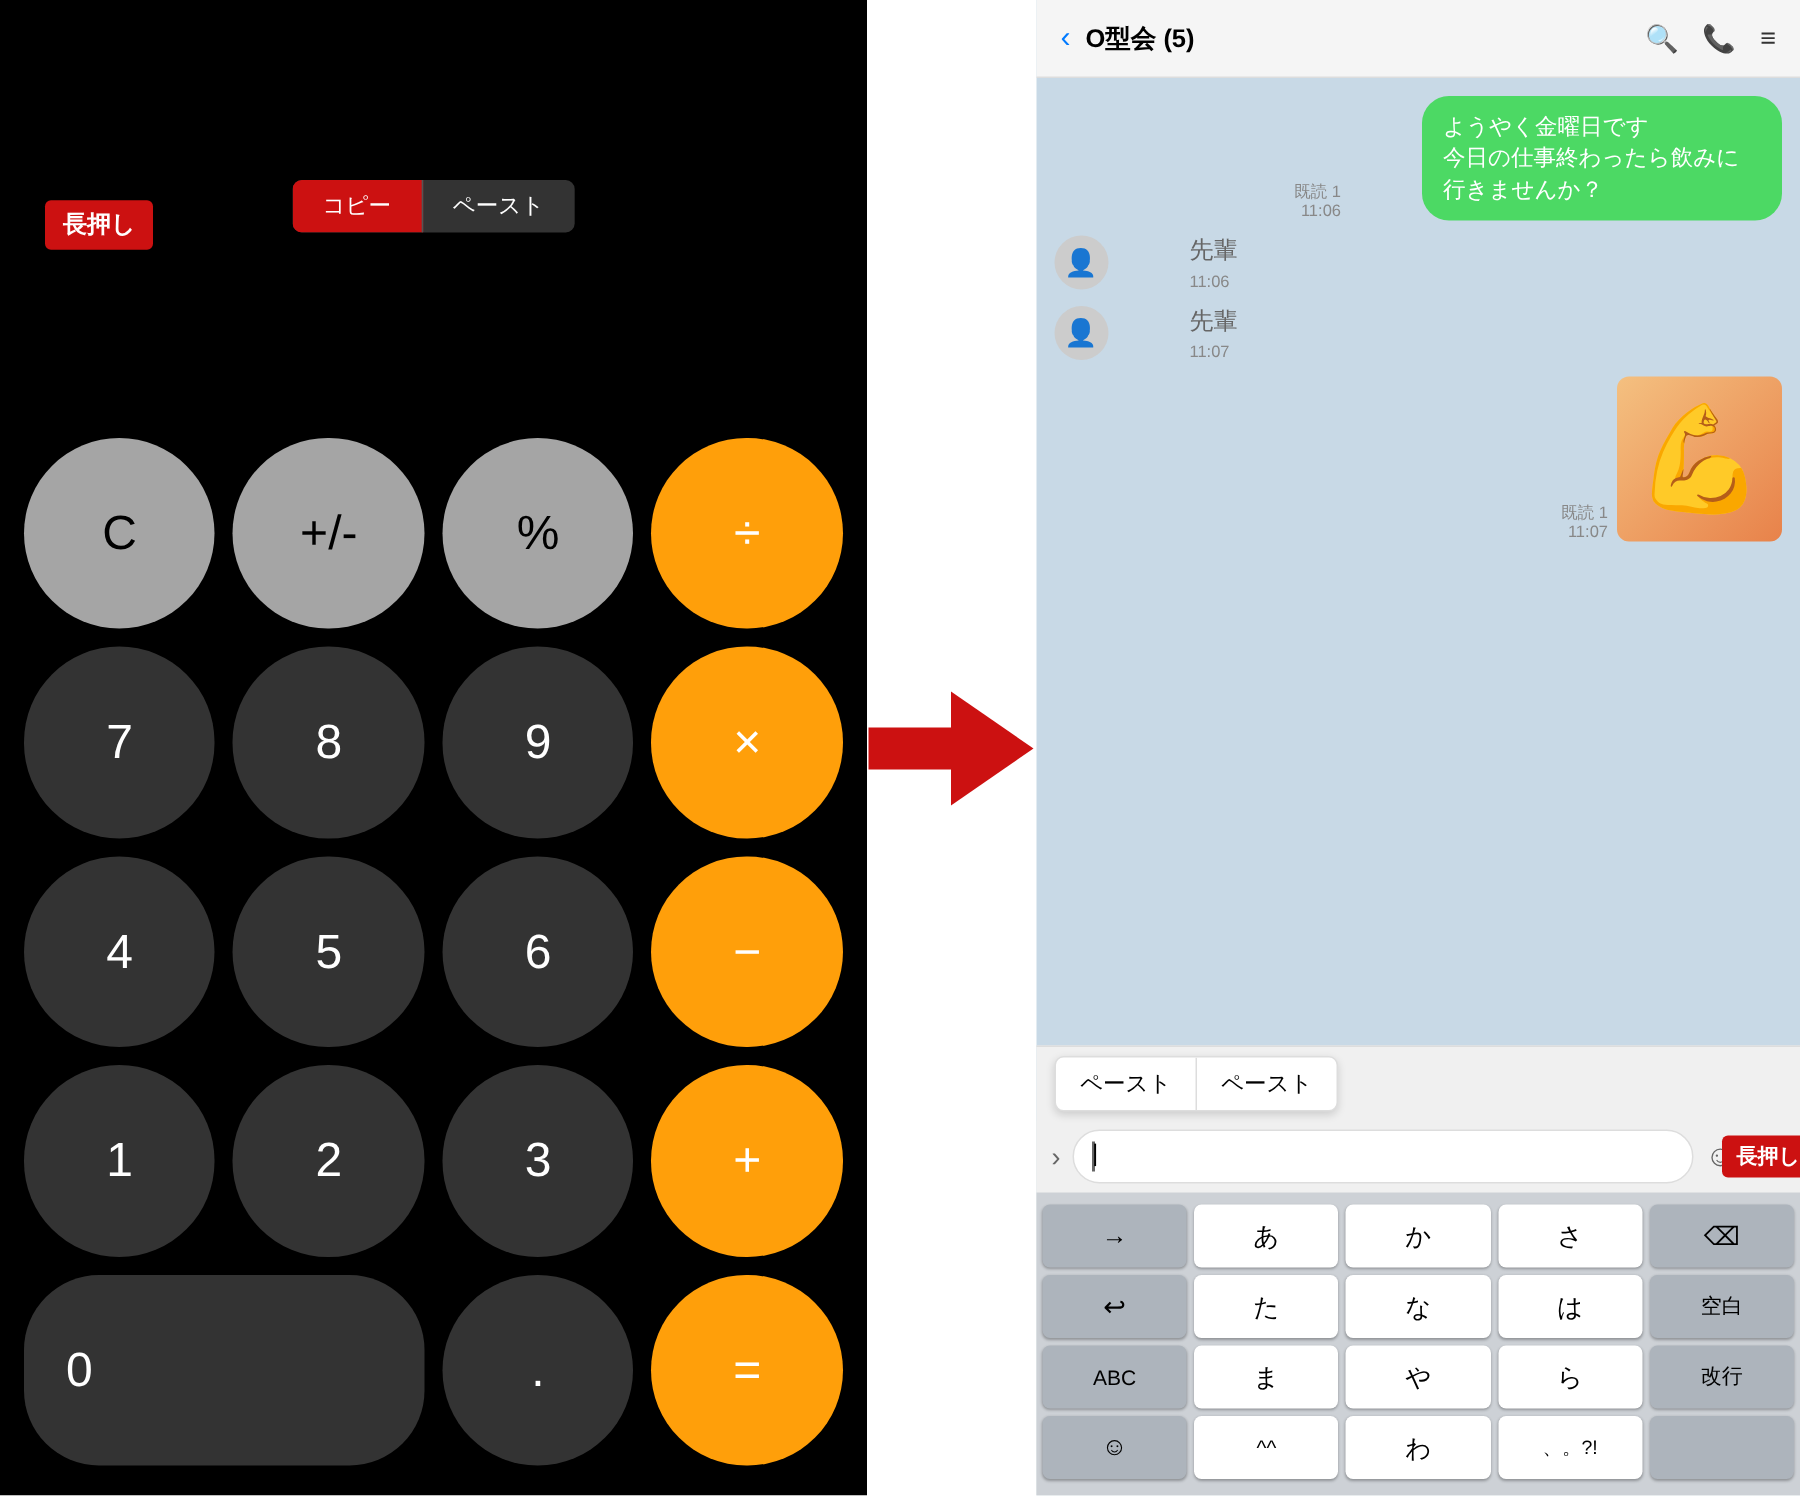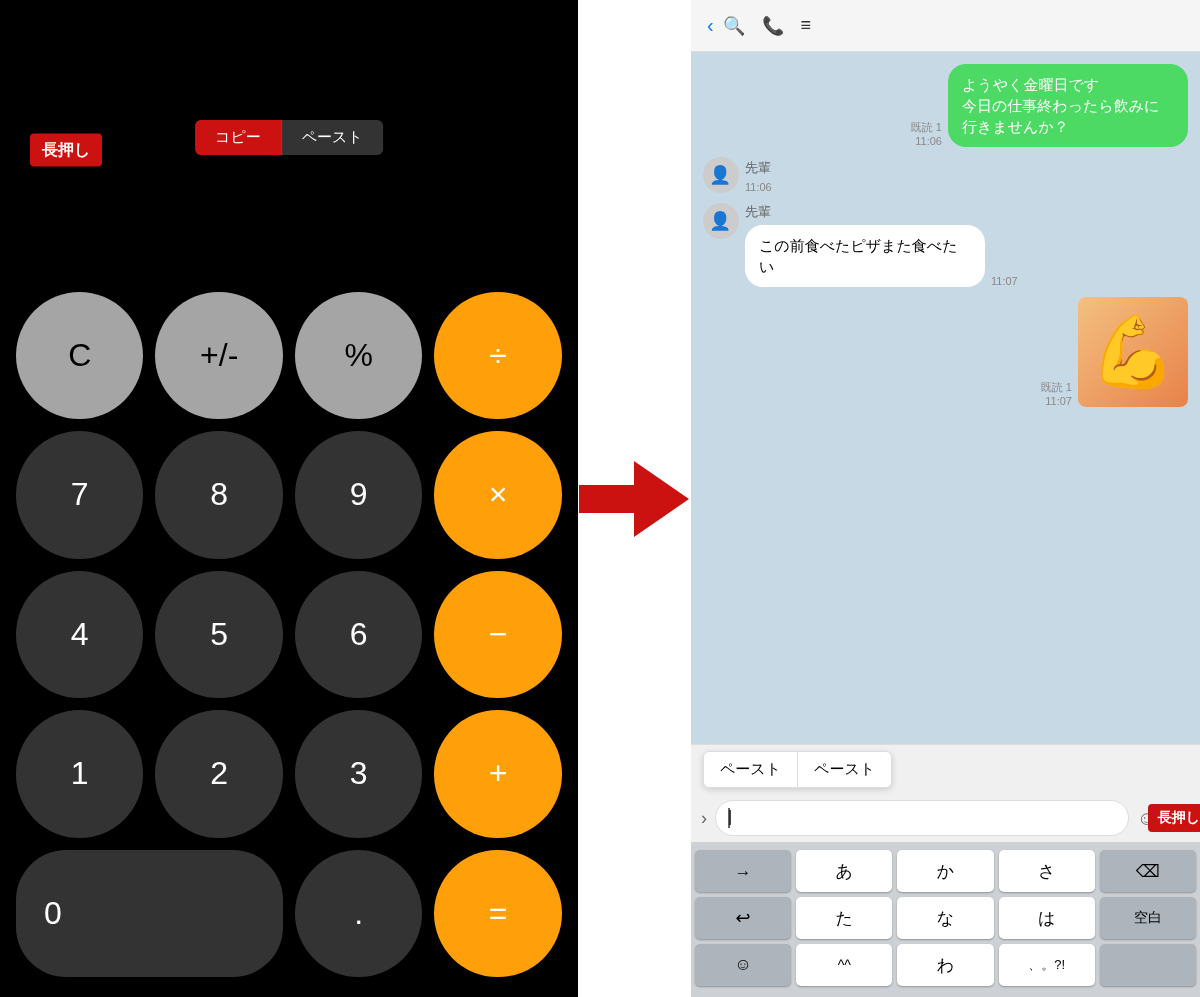--- a/index.html
+++ b/index.html
@@ -200,24 +200,25 @@
       justify-content: center;
       font-size: 18px;
       flex-shrink: 0;
       align-self: flex-start;
     }
 
     .msg-content {
       display: flex;
       flex-direction: column;
       gap: 2px;
+      margin-left: 48px;
     }
 
     .sender-name {
-      font-size: 13px;
+      font-size: 16px;
       color: #666;
       margin-bottom: 2px;
     }
 
     .bubble {
       background: white;
       border-radius: 18px;
       padding: 10px 14px;
       font-size: 15px;
       max-width: 240px;
@@ -406,20 +407,21 @@
   <div style="display:flex; align-items:center;">
     <div style="width:55px; height:28px; background:#cc1111;"></div>
     <div style="width:0; height:0; border-top:38px solid transparent; border-bottom:38px solid transparent; border-left:55px solid #cc1111;"></div>
   </div>
 </div>
 
 <div class="line-side">
 
   <div class="line-header">
     <div class="back-btn">‹</div>
+    <div class="title">O型会 (5)</div>
     <div class="icons">
       <span class="icon-btn">🔍</span>
       <span class="icon-btn">📞</span>
       <span class="icon-btn">≡</span>
     </div>
   </div>
 
   <div class="chat-area">
 
     <div class="msg-row right">
@@ -437,21 +439,20 @@
           <div class="msg-meta left">11:06</div>
         </div>
       </div>
     </div>
 
     <div class="msg-row">
       <div class="avatar">👤</div>
       <div class="msg-content">
         <div class="sender-name">先輩</div>
         <div style="display:flex; align-items:flex-end; gap:6px;">
-          <div class="bubble">この前食べたピザまた食べたい</div>
           <div class="msg-meta left">11:07</div>
         </div>
       </div>
     </div>
 
     <div style="display:flex; justify-content:flex-end; align-items:flex-end; gap:6px;">
       <div style="font-size:11px; color:#888; text-align:right;">既読 1<br>11:07</div>
       <div style="width:110px; height:110px; background:linear-gradient(135deg, #f4c080, #e8824a); border-radius:8px; display:flex; align-items:center; justify-content:center; font-size:70px;">💪</div>
     </div>
   </div>
@@ -486,20 +487,27 @@
       </div>
 
       <div class="keyboard-row">
         <div class="key dark" style="font-size:18px;">↩</div>
         <div class="key">た</div>
         <div class="key">な</div>
         <div class="key">は</div>
         <div class="key dark key-small">空白</div>
       </div>
 
+      <div class="keyboard-row">
+        <div class="key dark key-small">ABC</div>
+        <div class="key">ま</div>
+        <div class="key">や</div>
+        <div class="key">ら</div>
+        <div class="key dark key-small">改行</div>
+      </div>
 
       <div class="keyboard-row">
         <div class="key dark">☺</div>
         <div class="key key-small">^^</div>
         <div class="key">わ</div>
         <div class="key key-small" style="font-size:13px;">、。?!</div>
         <div class="key dark"></div>
       </div>
     </div>
   </div>

